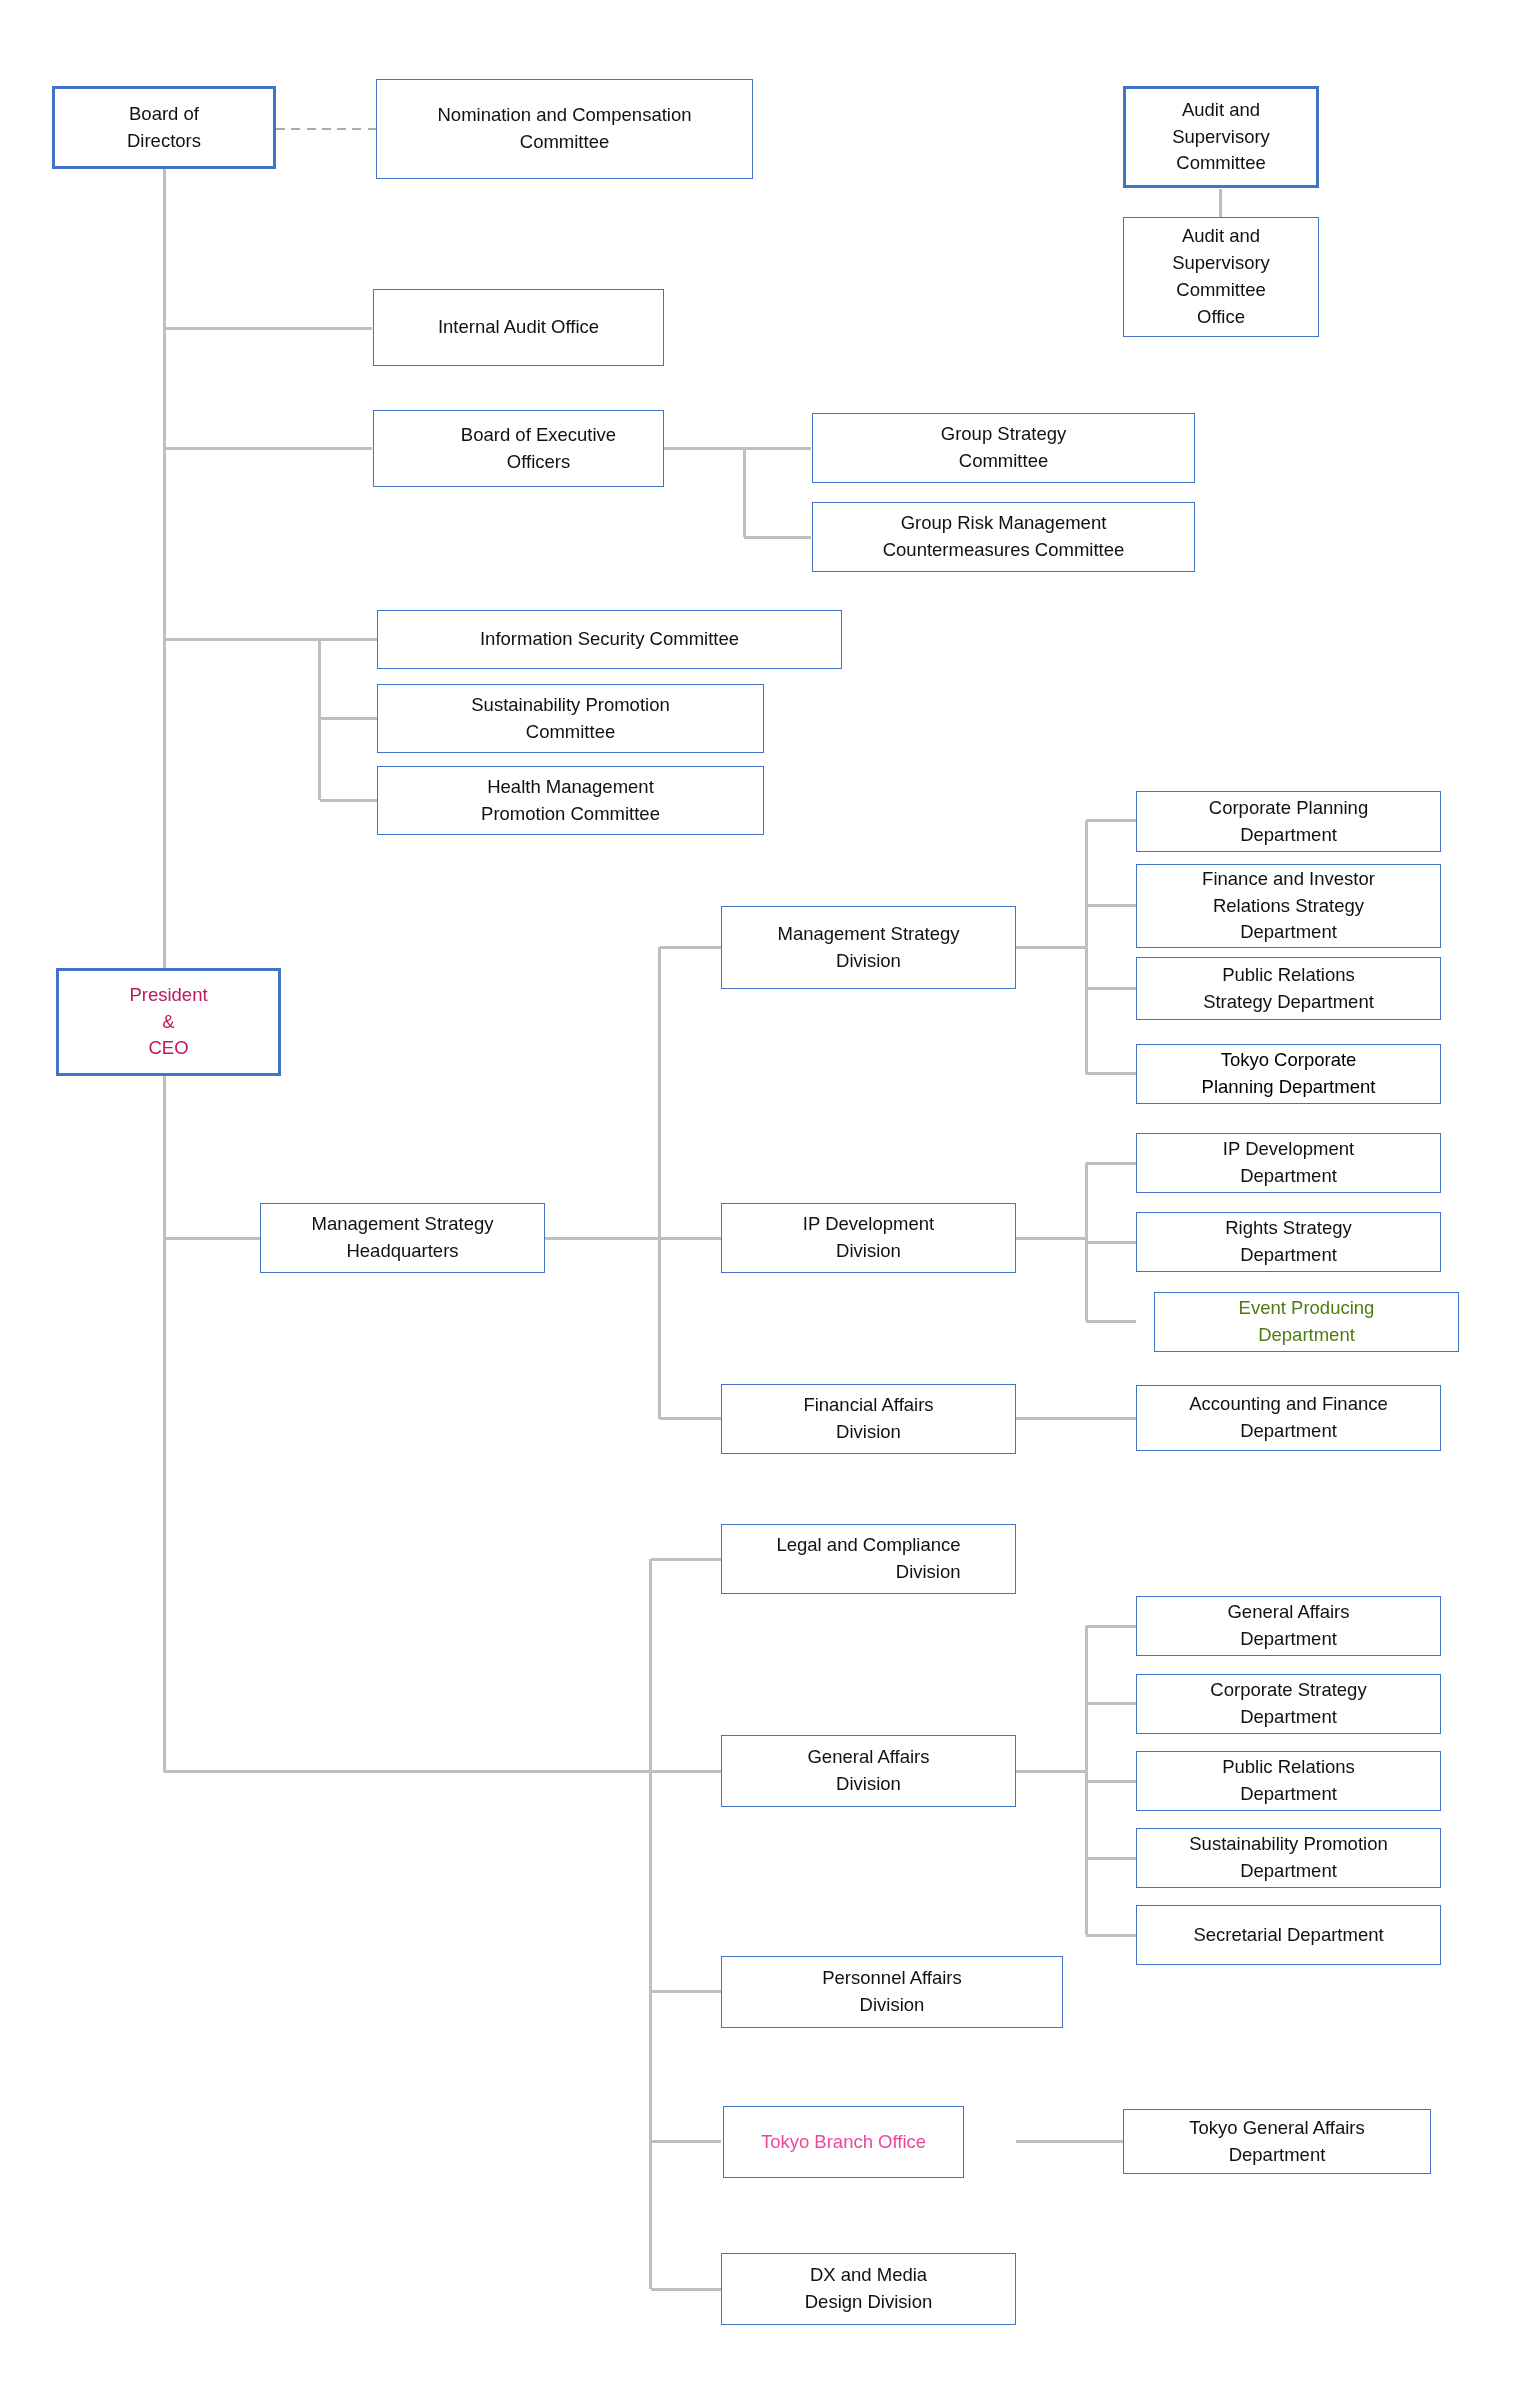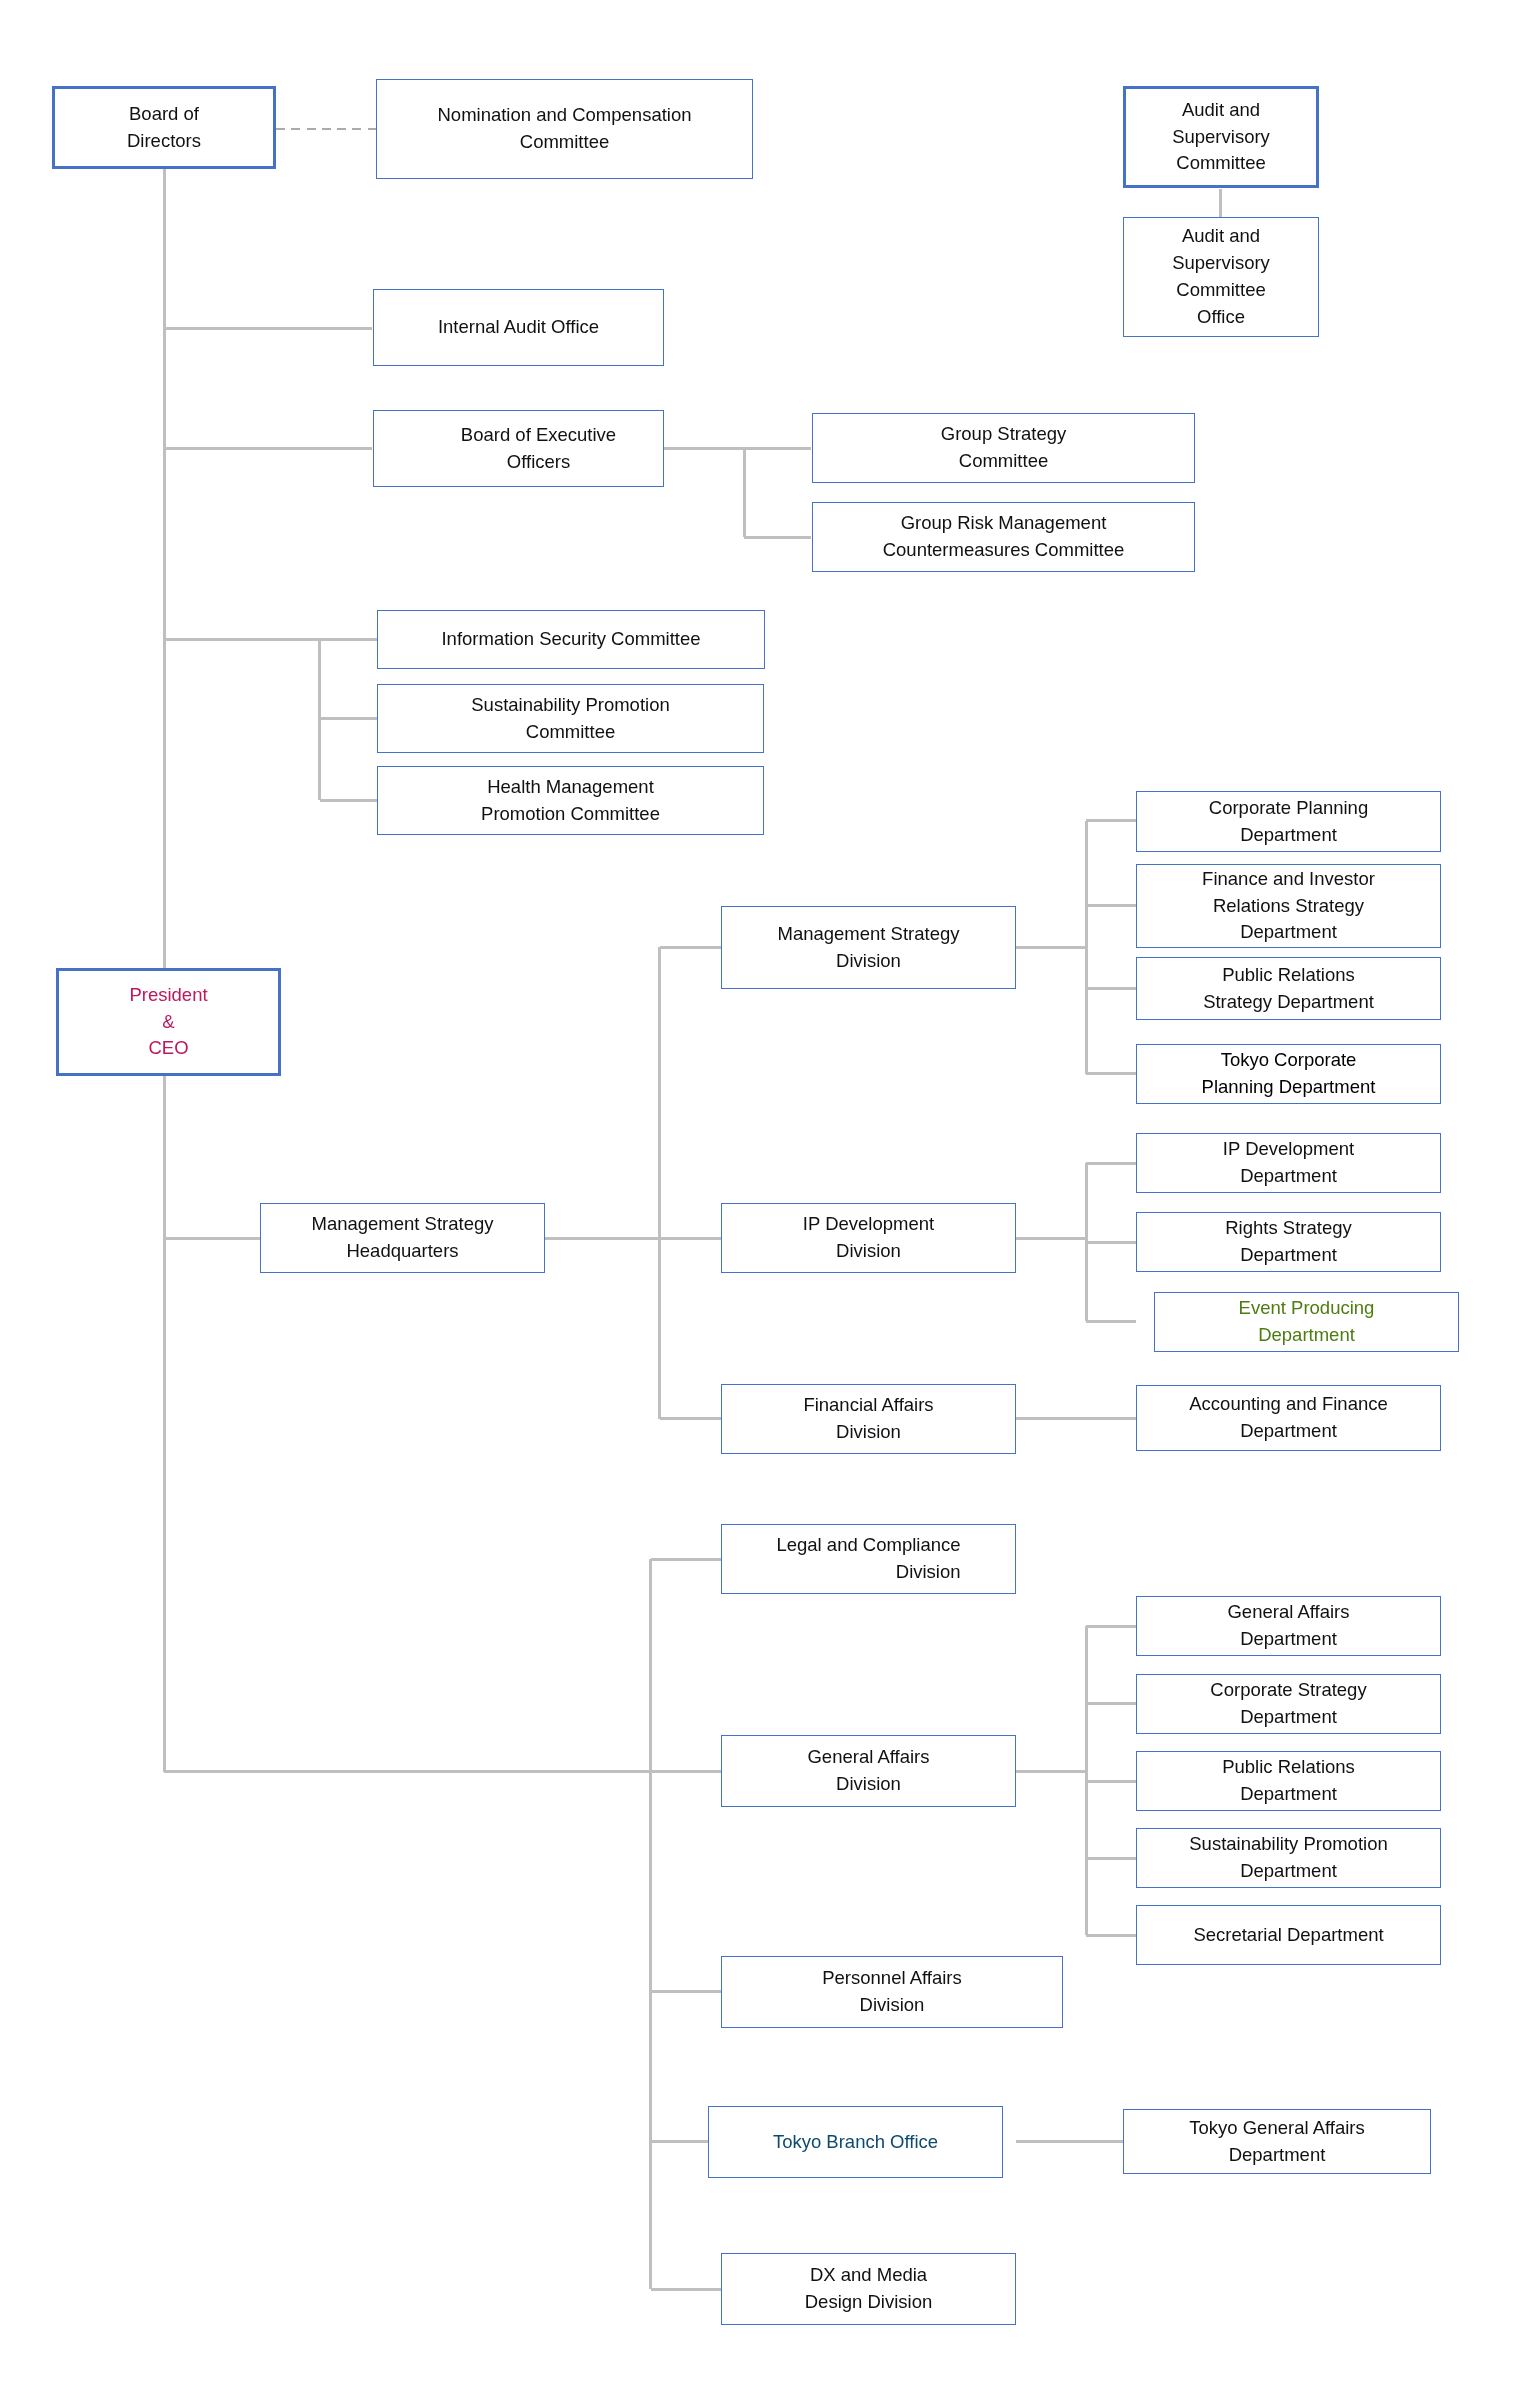--- a/index.html
+++ b/index.html
@@ -100,21 +100,21 @@
 Supervisory
 Committee
 Office</div>
     <div class="box" style="left: 373px; top: 289px; width: 291px; height: 77px; border-color: rgb(68, 114, 196); color: rgb(17, 17, 17);">Internal Audit Office</div>
     <div class="box" style="left: 373px; top: 410px; width: 291px; height: 77px; border-color: rgb(68, 114, 196); color: rgb(17, 17, 17); padding-left: 40px;">Board of Executive
 Officers</div>
     <div class="box" style="left: 812px; top: 413px; width: 383px; height: 70px; border-color: rgb(68, 114, 196); color: rgb(17, 17, 17);">Group Strategy
 Committee</div>
     <div class="box" style="left: 812px; top: 502px; width: 383px; height: 70px; border-color: rgb(68, 114, 196); color: rgb(17, 17, 17);">Group Risk Management
 Countermeasures Committee</div>
-    <div class="box" style="left: 377px; top: 610px; width: 388px; height: 59px; border-color: rgb(68, 114, 196); color: rgb(17, 17, 17);">Information Security Committee</div>
+    <div class="box" style="left: 377px; top: 610px; width: 465px; height: 59px; border-color: rgb(68, 114, 196); color: rgb(17, 17, 17);">Information Security Committee</div>
     <div class="box" style="left: 377px; top: 684px; width: 387px; height: 69px; border-color: rgb(68, 114, 196); color: rgb(17, 17, 17);">Sustainability Promotion
 Committee</div>
     <div class="box" style="left: 377px; top: 766px; width: 387px; height: 69px; border-color: rgb(68, 114, 196); color: rgb(17, 17, 17);">Health Management
 Promotion Committee</div>
     <div class="box emphasis" style="left: 56px; top: 968px; width: 225px; height: 108px; border-color: rgb(68, 114, 196); color: #be185d;">President
 &amp;
 CEO</div>
     <div class="box" style="left: 260px; top: 1203px; width: 285px; height: 70px; border-color: rgb(68, 114, 196); color: rgb(17, 17, 17);">Management Strategy
 Headquarters</div>
     <div class="box" style="left: 721px; top: 906px; width: 295px; height: 83px; border-color: rgb(68, 114, 196); color: rgb(17, 17, 17);">Management Strategy
@@ -148,19 +148,19 @@
 Department</div>
     <div class="box" style="left: 1136px; top: 1674px; width: 305px; height: 60px; border-color: rgb(68, 114, 196); color: rgb(17, 17, 17);">Corporate Strategy
 Department</div>
     <div class="box" style="left: 1136px; top: 1751px; width: 305px; height: 60px; border-color: rgb(68, 114, 196); color: rgb(17, 17, 17);">Public Relations
 Department</div>
     <div class="box" style="left: 1136px; top: 1828px; width: 305px; height: 60px; border-color: rgb(68, 114, 196); color: rgb(17, 17, 17);">Sustainability Promotion
 Department</div>
     <div class="box" style="left: 1136px; top: 1905px; width: 305px; height: 60px; border-color: rgb(68, 114, 196); color: rgb(17, 17, 17);">Secretarial Department</div>
     <div class="box" style="left: 721px; top: 1956px; width: 342px; height: 72px; border-color: rgb(68, 114, 196); color: rgb(17, 17, 17);">Personnel Affairs
 Division</div>
-    <div class="box" style="left: 708px; top: 2106px; width: 295px; height: 72px; border-color: rgb(68, 114, 196); color: #0c4a6e;">Tokyo Branch Office</div>
+    <div class="box" style="left: 723px; top: 2106px; width: 241px; height: 72px; border-color: rgb(68, 114, 196); color: #ec4899;">Tokyo Branch Office</div>
     <div class="box" style="left: 1123px; top: 2109px; width: 308px; height: 65px; border-color: rgb(68, 114, 196); color: rgb(17, 17, 17);">Tokyo General Affairs
 Department</div>
     <div class="box" style="left: 721px; top: 2253px; width: 295px; height: 72px; border-color: rgb(68, 114, 196); color: rgb(17, 17, 17);">DX and Media
 Design Division</div>
   </div>
 
 
 </body></html>

